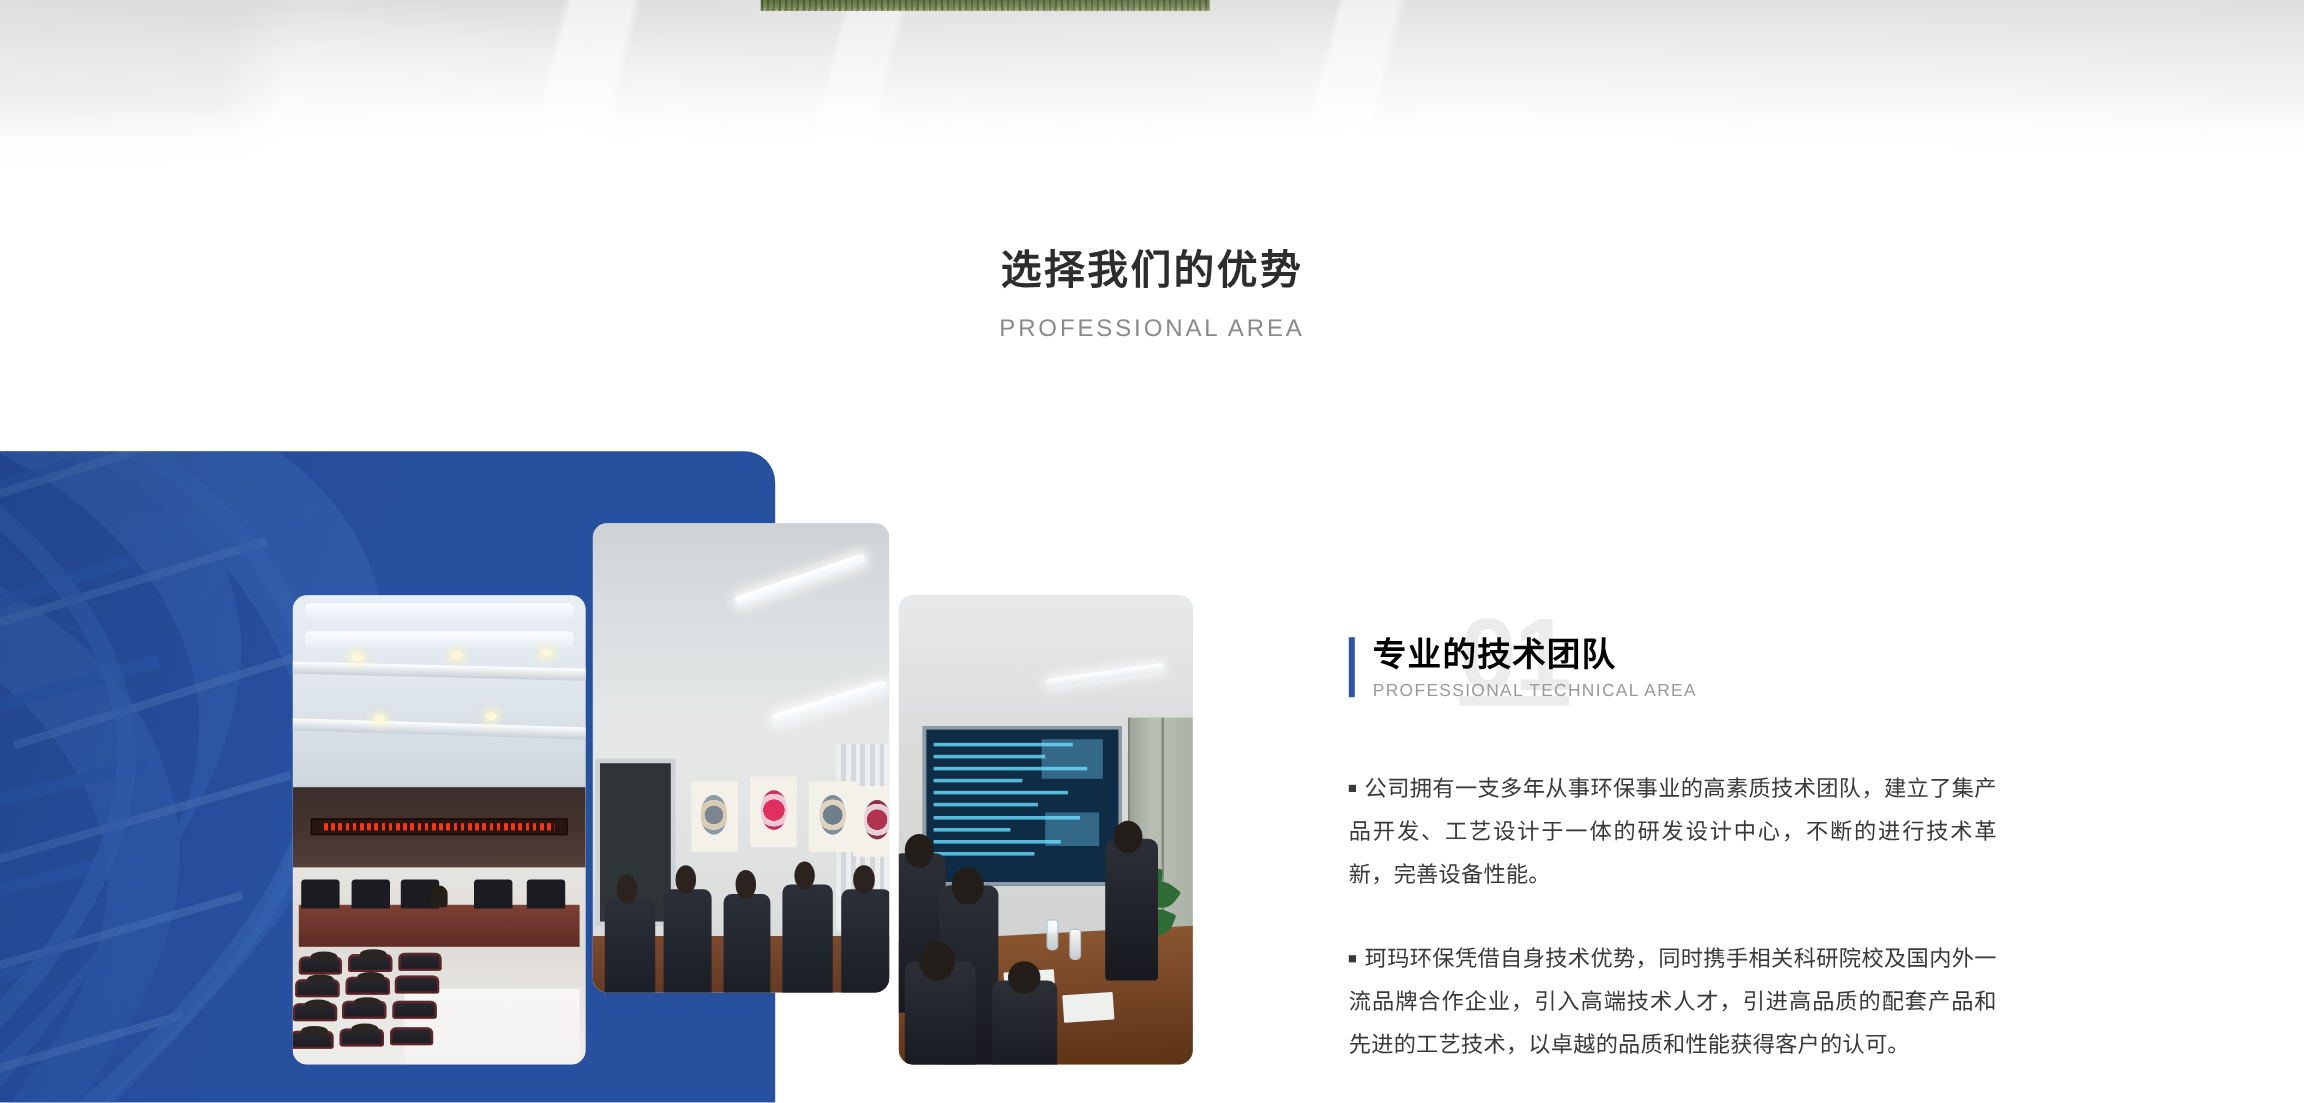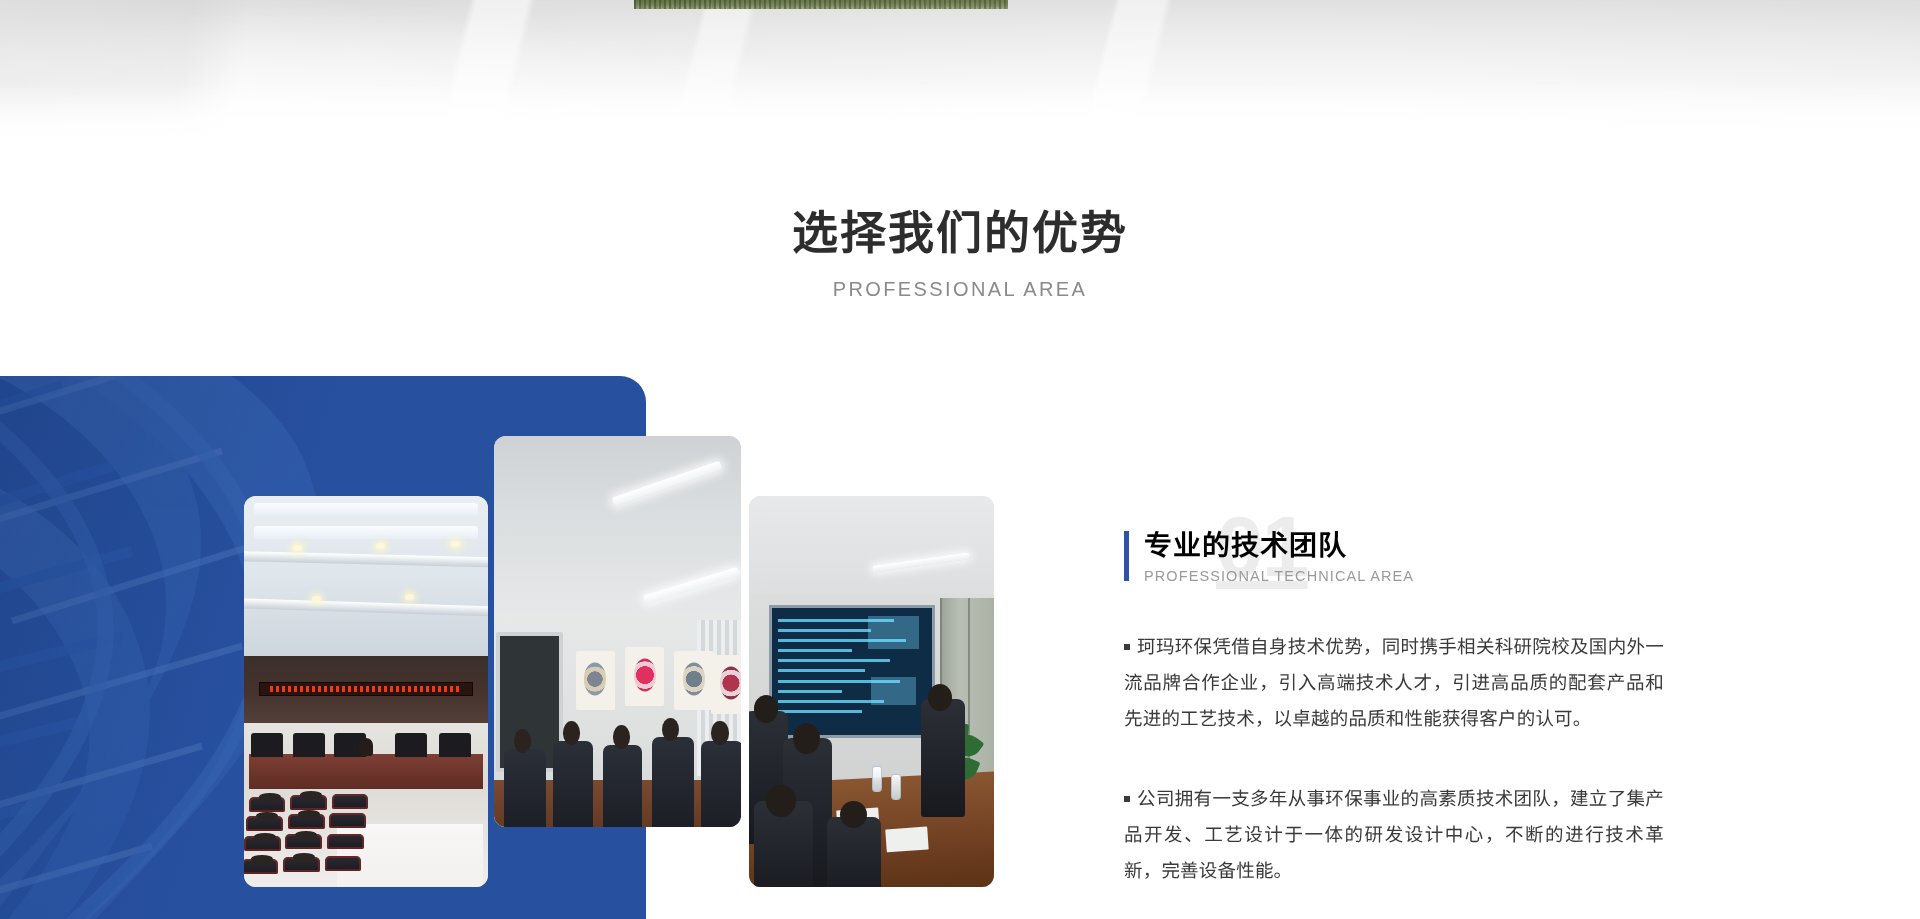--- a/index.html
+++ b/index.html
@@ -64,21 +64,21 @@
   }
 
   
   .section-head {
     position: absolute;
     left: 0; top: 205px;
     width: 1920px;
     text-align: center;
   }
   .section-title {
-    font-size: 46px;
+    font-size: 34px;
     font-weight: 700;
     color: #2d2d2d;
     letter-spacing: 2px;
     line-height: 1.25;
   }
   .section-sub {
     margin-top: 14px;
     font-size: 20px;
     font-weight: 400;
     color: #8a8a8a;
@@ -546,22 +546,22 @@
   </div>
 
   <div class="copy">
     <div class="copy-head">
       <div class="accent-bar"></div>
       <div class="watermark">01</div>
       <div class="copy-title">专业的技术团队</div>
       <div class="copy-sub">PROFESSIONAL TECHNICAL AREA</div>
     </div>
 
+    <p class="para p-first">
+      <span class="dot"></span><span>公司拥有一支多年从事环保事业的高素质技术团队，建立了集产品开发、工艺设计于一体的研发设计中心，不断的进行技术革新，完善设备性能。</span>
+    </p>
+
     <p class="para p-second">
       <span class="dot"></span><span>珂玛环保凭借自身技术优势，同时携手相关科研院校及国内外一流品牌合作企业，引入高端技术人才，引进高品质的配套产品和先进的工艺技术，以卓越的品质和性能获得客户的认可。</span>
     </p>
-
-    <p class="para p-first">
-      <span class="dot"></span><span>公司拥有一支多年从事环保事业的高素质技术团队，建立了集产品开发、工艺设计于一体的研发设计中心，不断的进行技术革新，完善设备性能。</span>
-    </p>
   </div>
 
 </div>
 
 </body></html>

